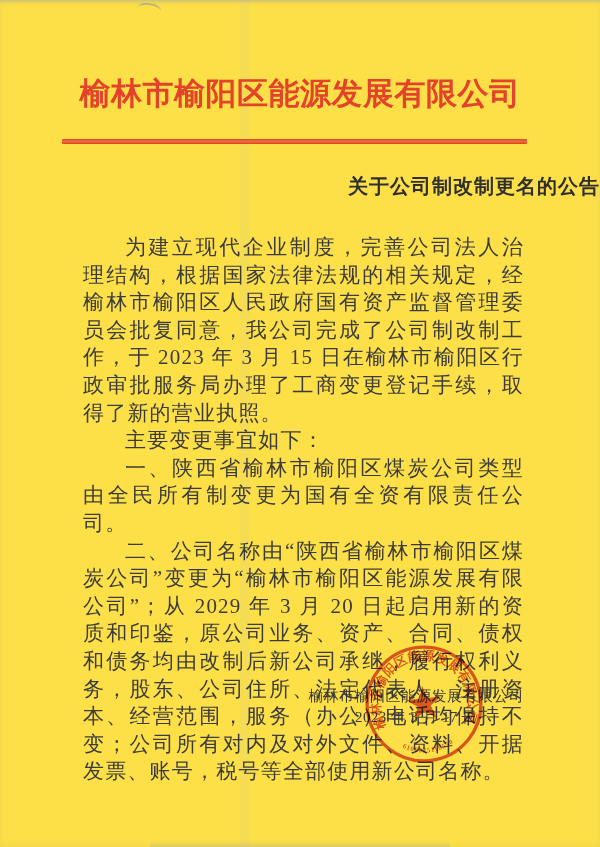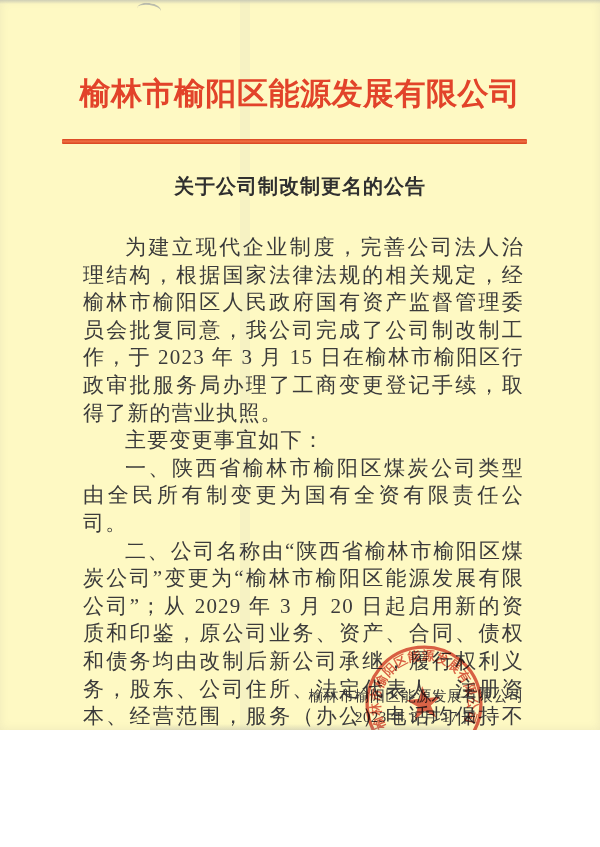--- a/index.html
+++ b/index.html
@@ -4,22 +4,22 @@
 <style>
   * { margin: 0; padding: 0; box-sizing: border-box; }
   html, body { width: 600px; }
   body {
     font-family: "Liberation Serif", "DejaVu Serif", serif;
     background: #ffffff;
   }
   .page {
     position: relative;
     width: 600px;
-    height: 730px;
-    background: #fef9c3;
+    height: 847px;
+    background: #fde047;
     overflow: hidden;
     box-shadow: inset 0 0 10px rgba(120,125,130,0.12);
   }
   
   .page::before {
     content: "";
     position: absolute; top: 0; left: 0; right: 0; height: 4px;
     background: linear-gradient(to bottom, rgba(160,165,170,0.45), rgba(160,165,170,0));
     pointer-events: none;
   }
@@ -43,21 +43,21 @@
     letter-spacing: 0.5px;
     color: #e2432a;
   }
   .rule {
     position: absolute; top: 139px; left: 62px; width: 465px; height: 5px;
     background: linear-gradient(to bottom, #d8431f 0%, #ef6f42 45%, #d8431f 100%);
     border-radius: 1px;
   }
   .doc-title {
     position: absolute; top: 172px; left: 0; right: 0;
-    text-align: center;
+    text-align: right;
     font-size: 20px; line-height: 28px;
     font-weight: 700;
     letter-spacing: 1px;
     color: #2f2f2f;
   }
   .body-text {
     position: absolute; top: 234px; left: 83px; width: 441px;
     font-size: 21px;
     line-height: 27.6px;
     letter-spacing: 1.2px;

